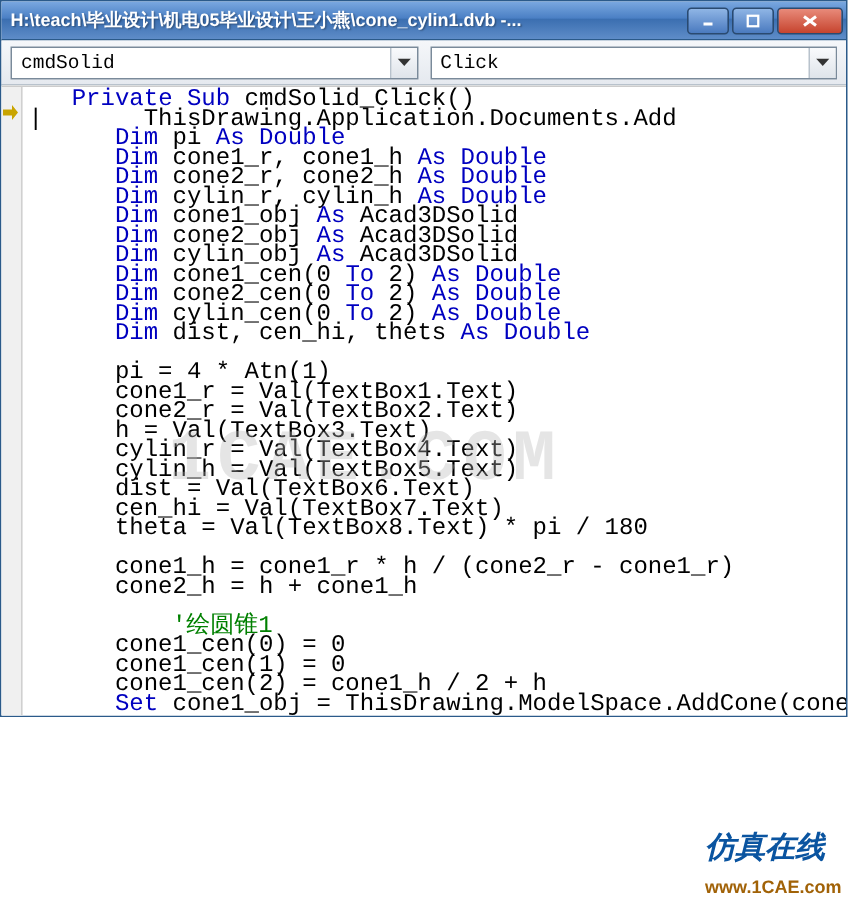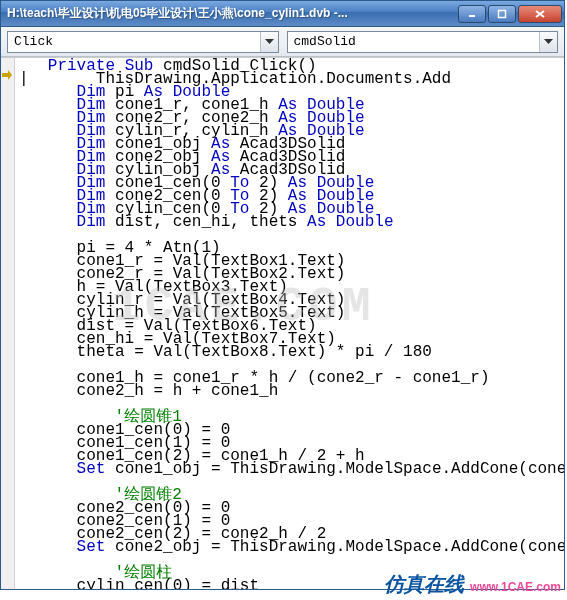--- a/index.html
+++ b/index.html
@@ -7,21 +7,21 @@
     font-family: "Microsoft YaHei", "SimSun", Arial, sans-serif;
     background: #fff;
     width: 567px;
     height: 600px;
     overflow: hidden;
     position: relative;
   }
   .window {
     border: 1px solid #2b5a8a;
     width: 565px;
-    height: 590px;
+    height: 478px;
     display: flex;
     flex-direction: column;
     background: #fff;
   }
   .titlebar {
     height: 26px;
     background: linear-gradient(to bottom, #7aa8e0 0%, #4a7fc4 45%, #3a6eb0 46%, #5e8cc8 100%);
     display: flex;
     align-items: center;
     padding: 0 2px 0 6px;
@@ -123,31 +123,32 @@
     margin-left: 12px;
   }
   .bottom-mark {
     position: absolute;
     right: 6px;
     bottom: 2px;
     display: flex;
     align-items: baseline;
     gap: 6px;
     pointer-events: none;
+    flex-direction: column;
   }
   .bottom-mark .cn {
     font-size: 20px;
     color: #0a54a0;
     font-family: "SimHei","Microsoft YaHei",sans-serif;
     font-style: italic;
     font-weight: 700;
   }
   .bottom-mark .url {
     font-size: 12px;
-    color: #ec4899;
+    color: #a16207;
     font-family: Arial,sans-serif;
     font-weight: 600;
   }
 </style>
 </head>
 <body>
 
 <div class="window">
   <div class="titlebar">
     <span class="title">H:\teach\毕业设计\机电05毕业设计\王小燕\cone_cylin1.dvb -...</span>
@@ -166,29 +167,29 @@
         <svg width="12" height="10">
             <line x1="2" y1="2" x2="10" y2="8" stroke="#fff" stroke-width="2"></line>
             <line x1="10" y1="2" x2="2" y2="8" stroke="#fff" stroke-width="2"></line>
           </svg>
       </div>
     </div>
   </div>
 
   <div class="toolbar">
     <div class="combo">
-      <span class="combo-text">Click</span>
+      <span class="combo-text">cmdSolid</span>
       <div class="combo-btn">
         <svg width="9" height="6">
             <polygon points="0,0 9,0 4.5,5" fill="#333"></polygon>
           </svg>
       </div>
     </div>
     <div class="combo">
-      <span class="combo-text">cmdSolid</span>
+      <span class="combo-text">Click</span>
       <div class="combo-btn">
         <svg width="9" height="6">
             <polygon points="0,0 9,0 4.5,5" fill="#333"></polygon>
           </svg>
       </div>
     </div>
   </div>
 
   <div class="editor-wrap">
     <div class="gutter">

